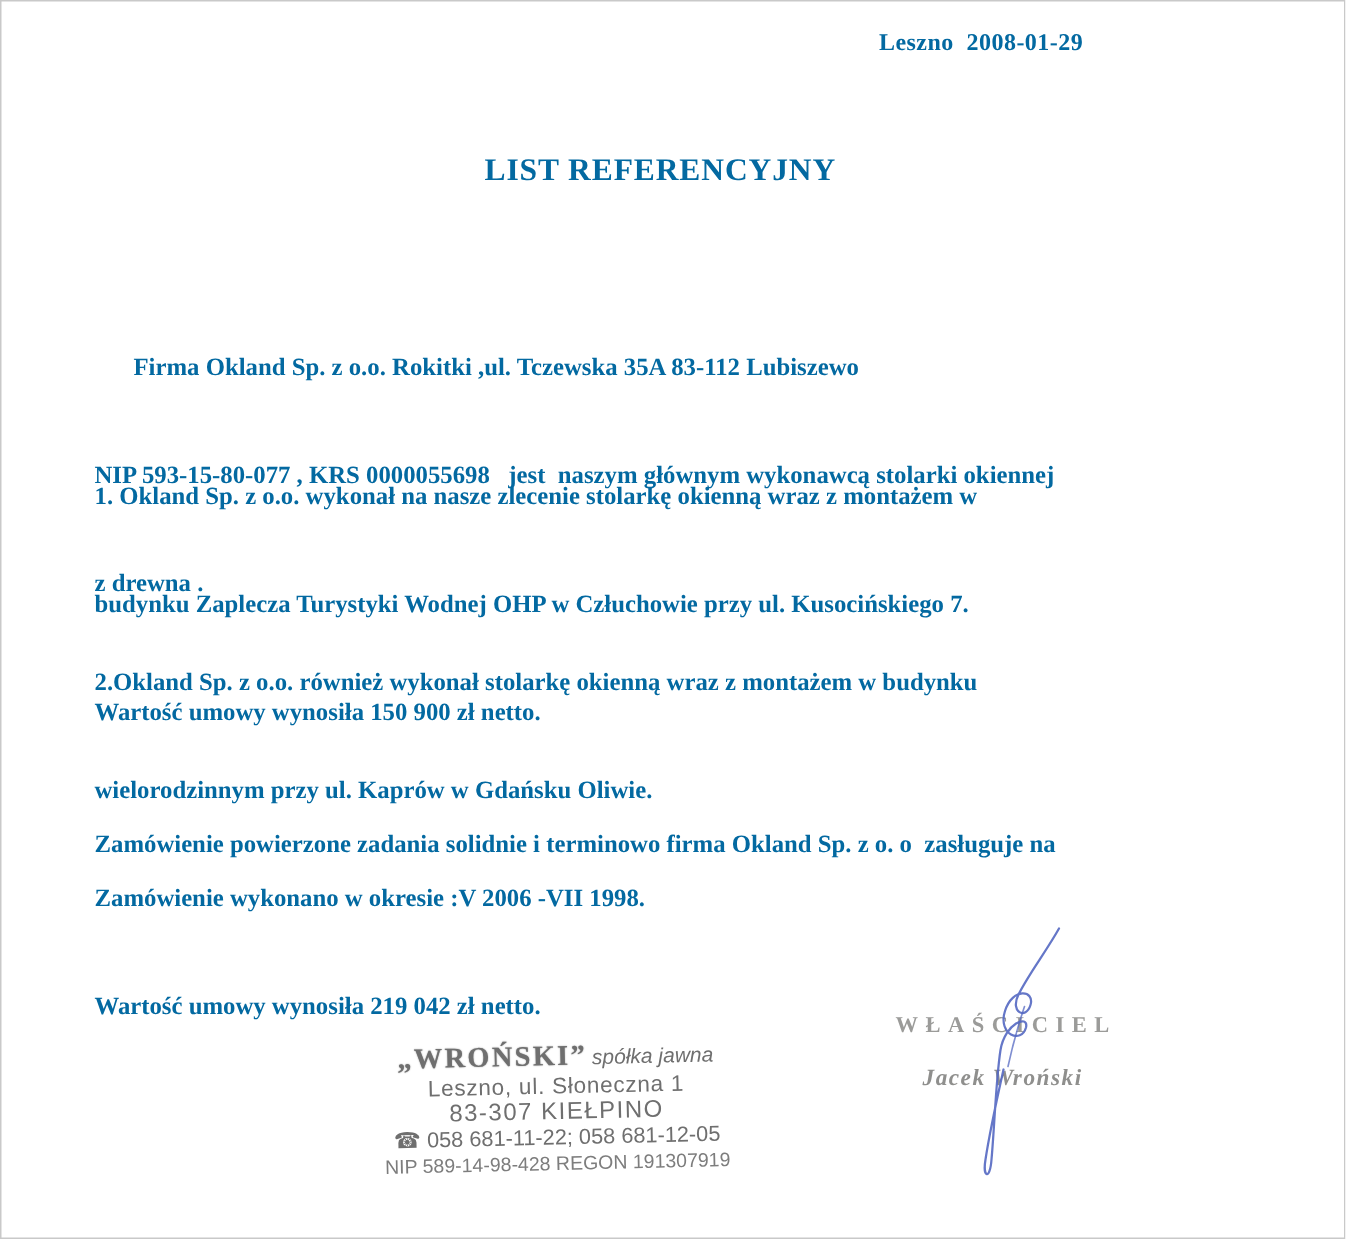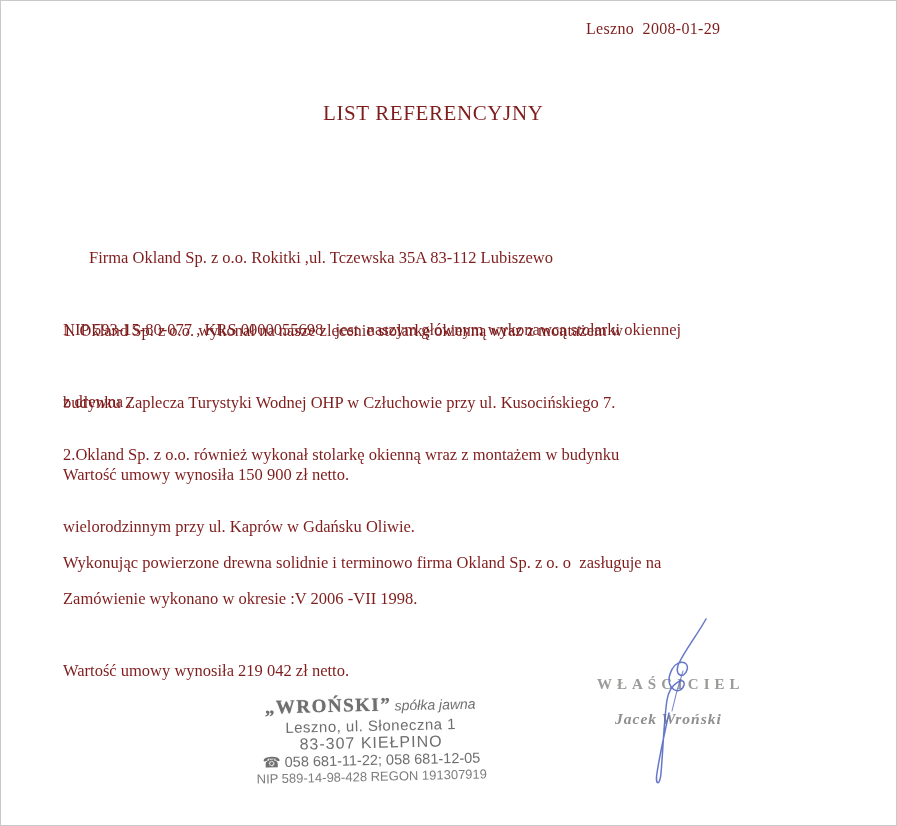--- a/index.html
+++ b/index.html
@@ -8,30 +8,30 @@
     width:897px;height:826px;
     background:#ffffff;
     box-sizing:border-box;
     border:1px solid #c9c9c9;
     font-family:"Liberation Serif", serif;
     color:#2f2f2b;
     overflow:hidden;
   }
   .abs{position:absolute;}
   .doc-text{
-    font-weight:normal;
+    font-weight:bold;
     font-size:16.5px;
     line-height:24px;
     white-space:pre-wrap;
-    color:#7f1d1d;
+    color:#0369a1;
   }
   .date-line{left:585px;top:16px;font-size:16px;letter-spacing:0.3px;}
   .title-line{left:322px;top:100px;font-size:21px;letter-spacing:0.6px;}
   .para{left:62px;}
-  .intro{top:197px;}
+  .intro{top:184px;}
   .intro .line:first-child{padding-left:26px;}
   .item1{top:270px;}
   .item2{top:394px;}
   .closing{top:502px;}
   
   .stamp{
     left:240px;top:694px;width:260px;
     text-align:center;
     transform:rotate(-1.3deg);
     color:#6f6f6f;
@@ -88,21 +88,21 @@
   </div>
 
   <div class="abs doc-text para item2">
     <div class="line">2.Okland Sp. z o.o. również wykonał stolarkę okienną wraz z montażem w budynku</div>
     <div class="line">wielorodzinnym przy ul. Kaprów w Gdańsku Oliwie.</div>
     <div class="line">Zamówienie wykonano w okresie :V 2006 -VII 1998.</div>
     <div class="line">Wartość umowy wynosiła 219 042 zł netto.</div>
   </div>
 
   <div class="abs doc-text para closing">
-    <div class="line">Wykonując powierzone drewna solidnie i terminowo firma Okland Sp. z o. o  zasługuje na</div>
+    <div class="line">Zamówienie powierzone zadania solidnie i terminowo firma Okland Sp. z o. o  zasługuje na</div>
   </div>
 
   <div class="abs stamp">
     <div class="stamp-line1">
       <span class="stamp-company">„WROŃSKI”</span>
       <span class="stamp-suffix">spółka jawna</span>
     </div>
     <div class="stamp-addr1">Leszno, ul. Słoneczna 1</div>
     <div class="stamp-addr2">83-307 KIEŁPINO</div>
     <div class="stamp-phone"><span>☎</span><span> 058 681-11-22; 058 681-12-05</span></div>

